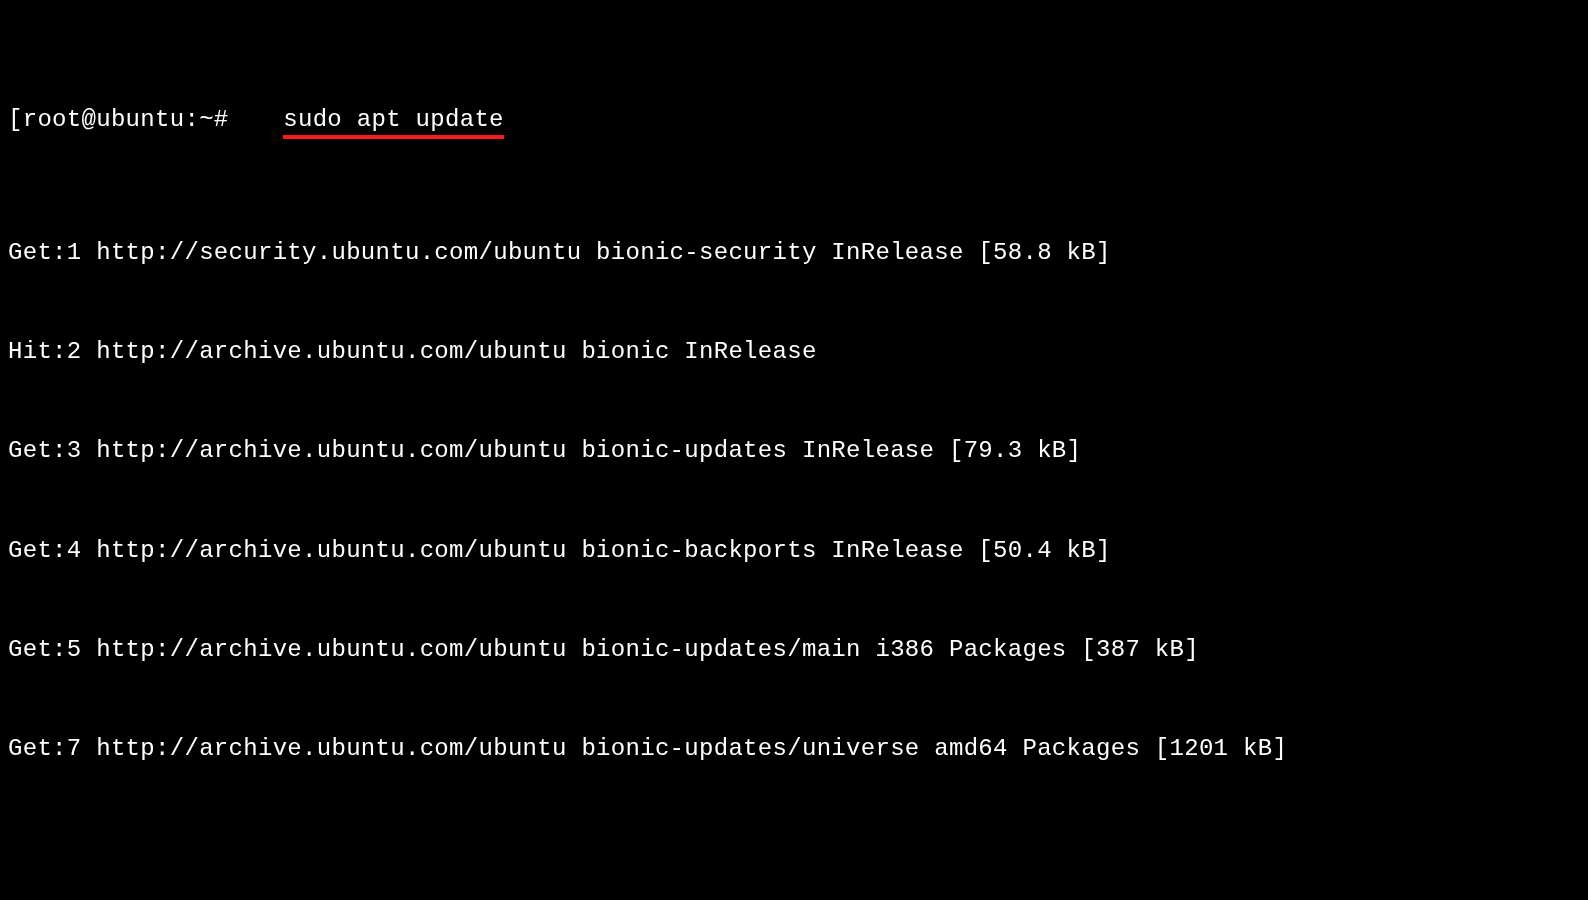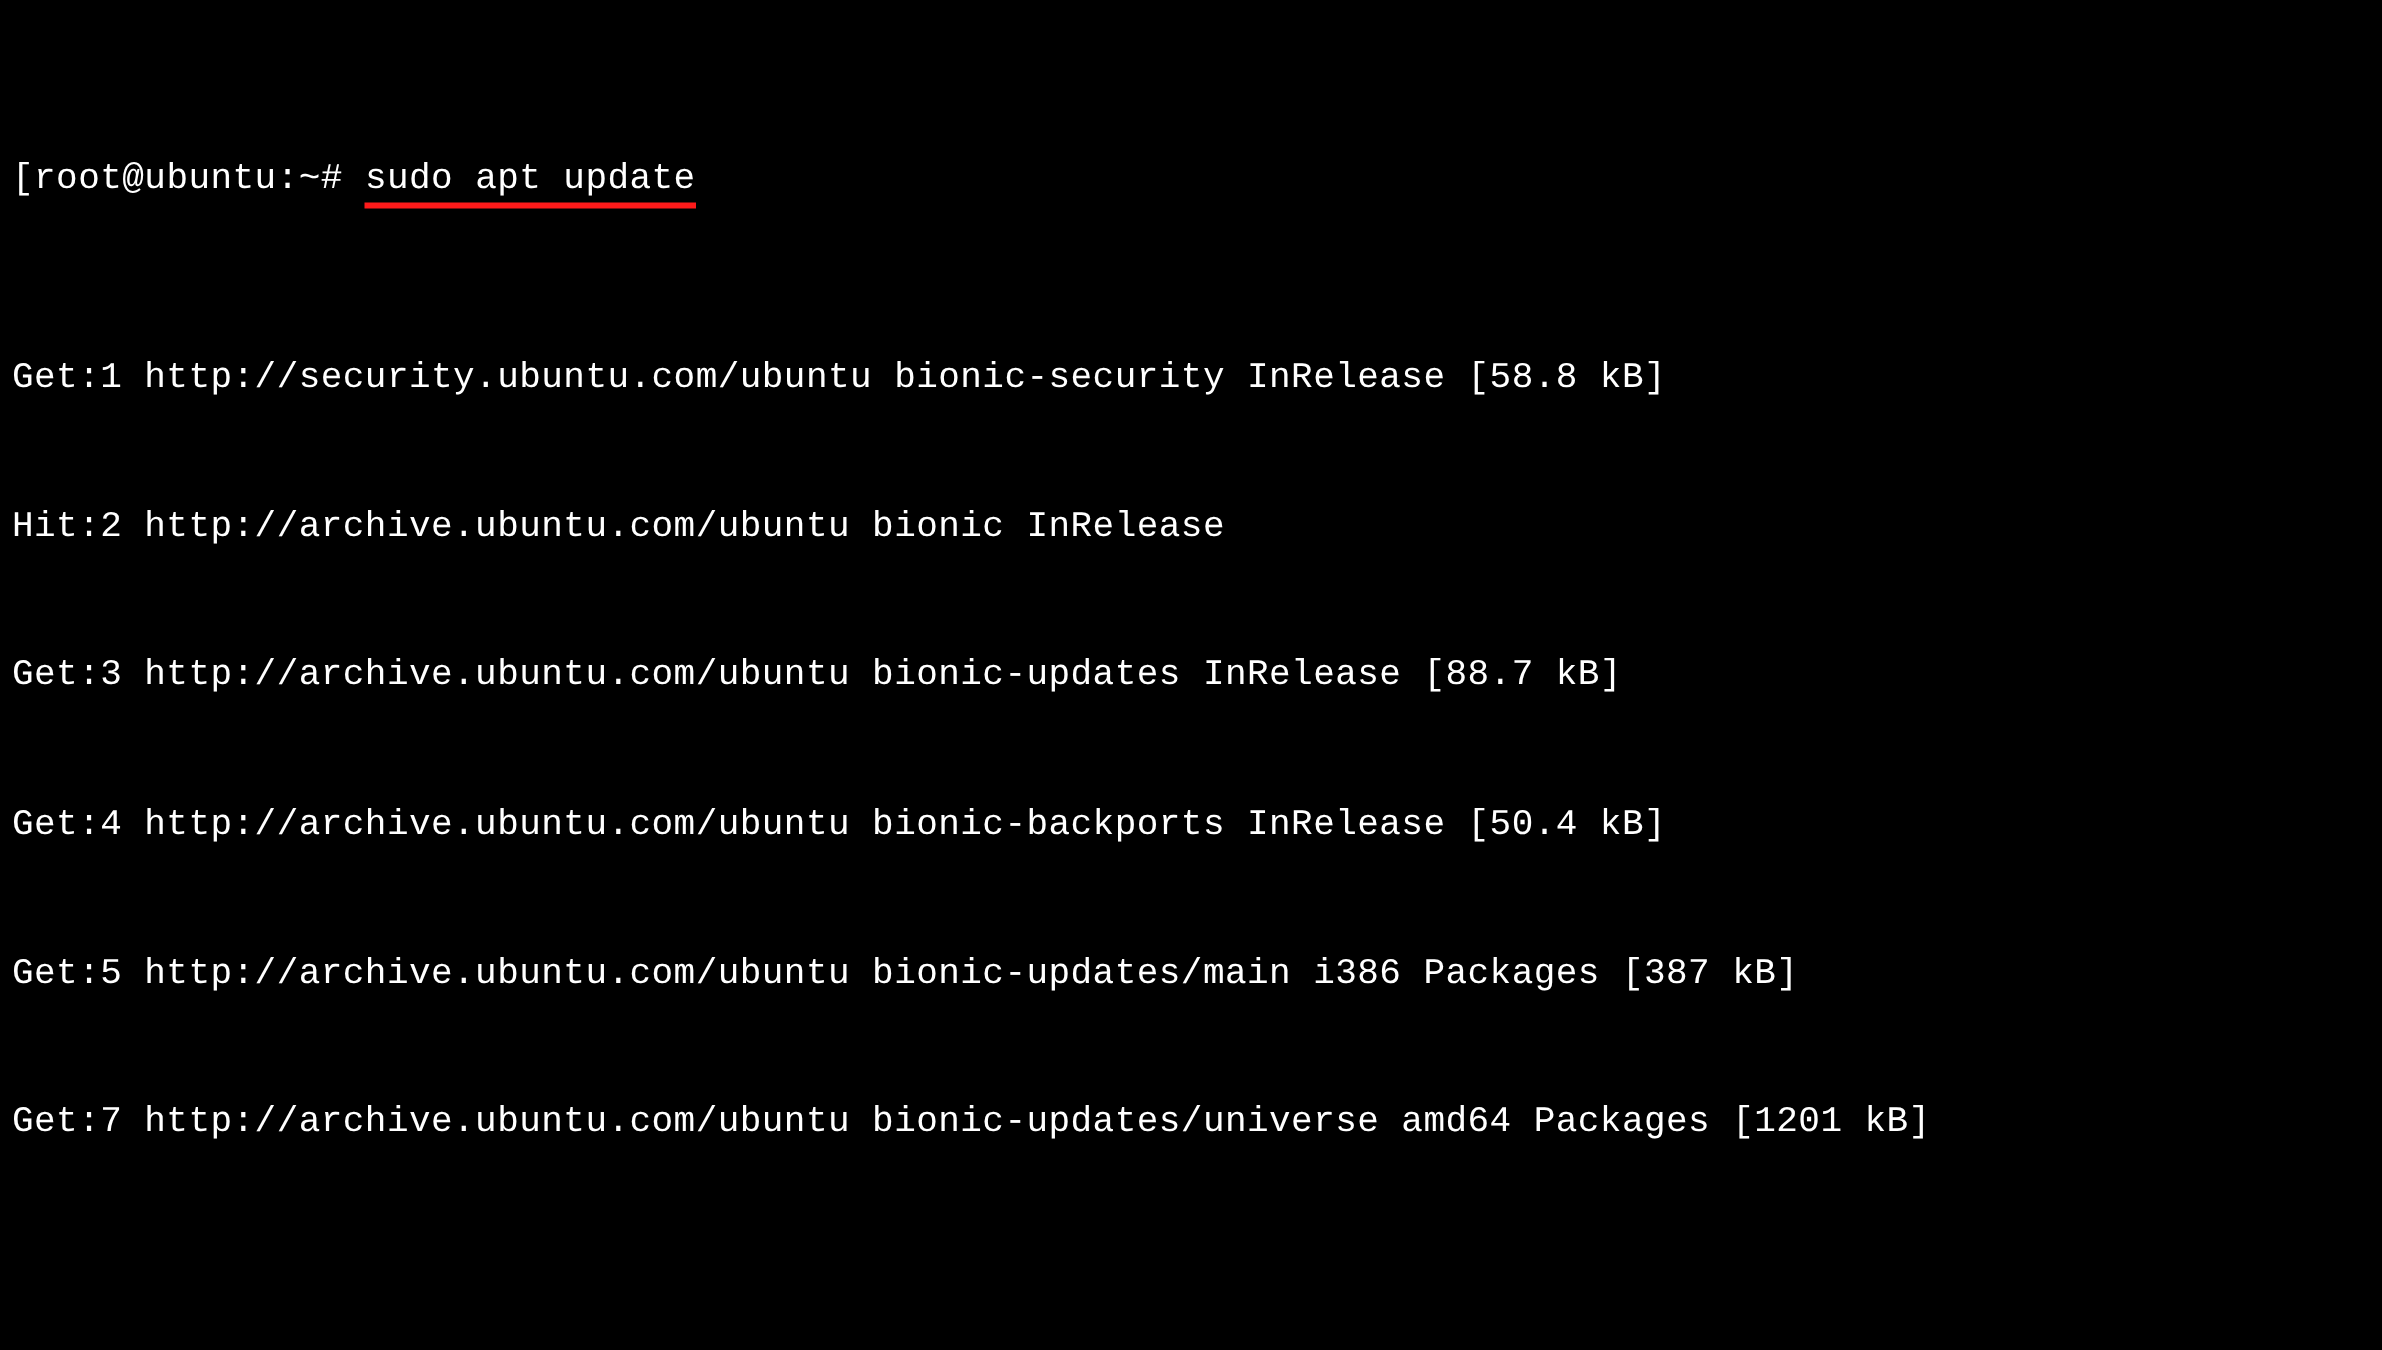--- a/index.html
+++ b/index.html
@@ -38,32 +38,33 @@
       bottom: -3px;
       height: 4px;
       background: #ff1a1a;
     }
     .prompt-segment {
       display: inline;
     }
     .cmd-segment {
       display: inline-block;
       position: relative;
+      margin-left: 40px;
     }
   </style>
 </head>
 <body>
 
 <div class="terminal">
 
   <div class="line"><span class="prompt-segment">[</span><span class="prompt-segment">root@ubuntu:~# </span><span class="cmd-segment underline-red">sudo apt update</span></div>
 
   <div class="line">Get:1 http://security.ubuntu.com/ubuntu bionic-security InRelease [58.8 kB]</div>
   <div class="line">Hit:2 http://archive.ubuntu.com/ubuntu bionic InRelease</div>
-  <div class="line">Get:3 http://archive.ubuntu.com/ubuntu bionic-updates InRelease [88.7 kB]</div>
+  <div class="line">Get:3 http://archive.ubuntu.com/ubuntu bionic-updates InRelease [79.3 kB]</div>
   <div class="line">Get:4 http://archive.ubuntu.com/ubuntu bionic-backports InRelease [50.4 kB]</div>
   <div class="line">Get:5 http://archive.ubuntu.com/ubuntu bionic-updates/main i386 Packages [387 kB]</div>
   <div class="line">Get:7 http://archive.ubuntu.com/ubuntu bionic-updates/universe amd64 Packages [1201 kB]</div>
   
   
   
   
   
   
 

